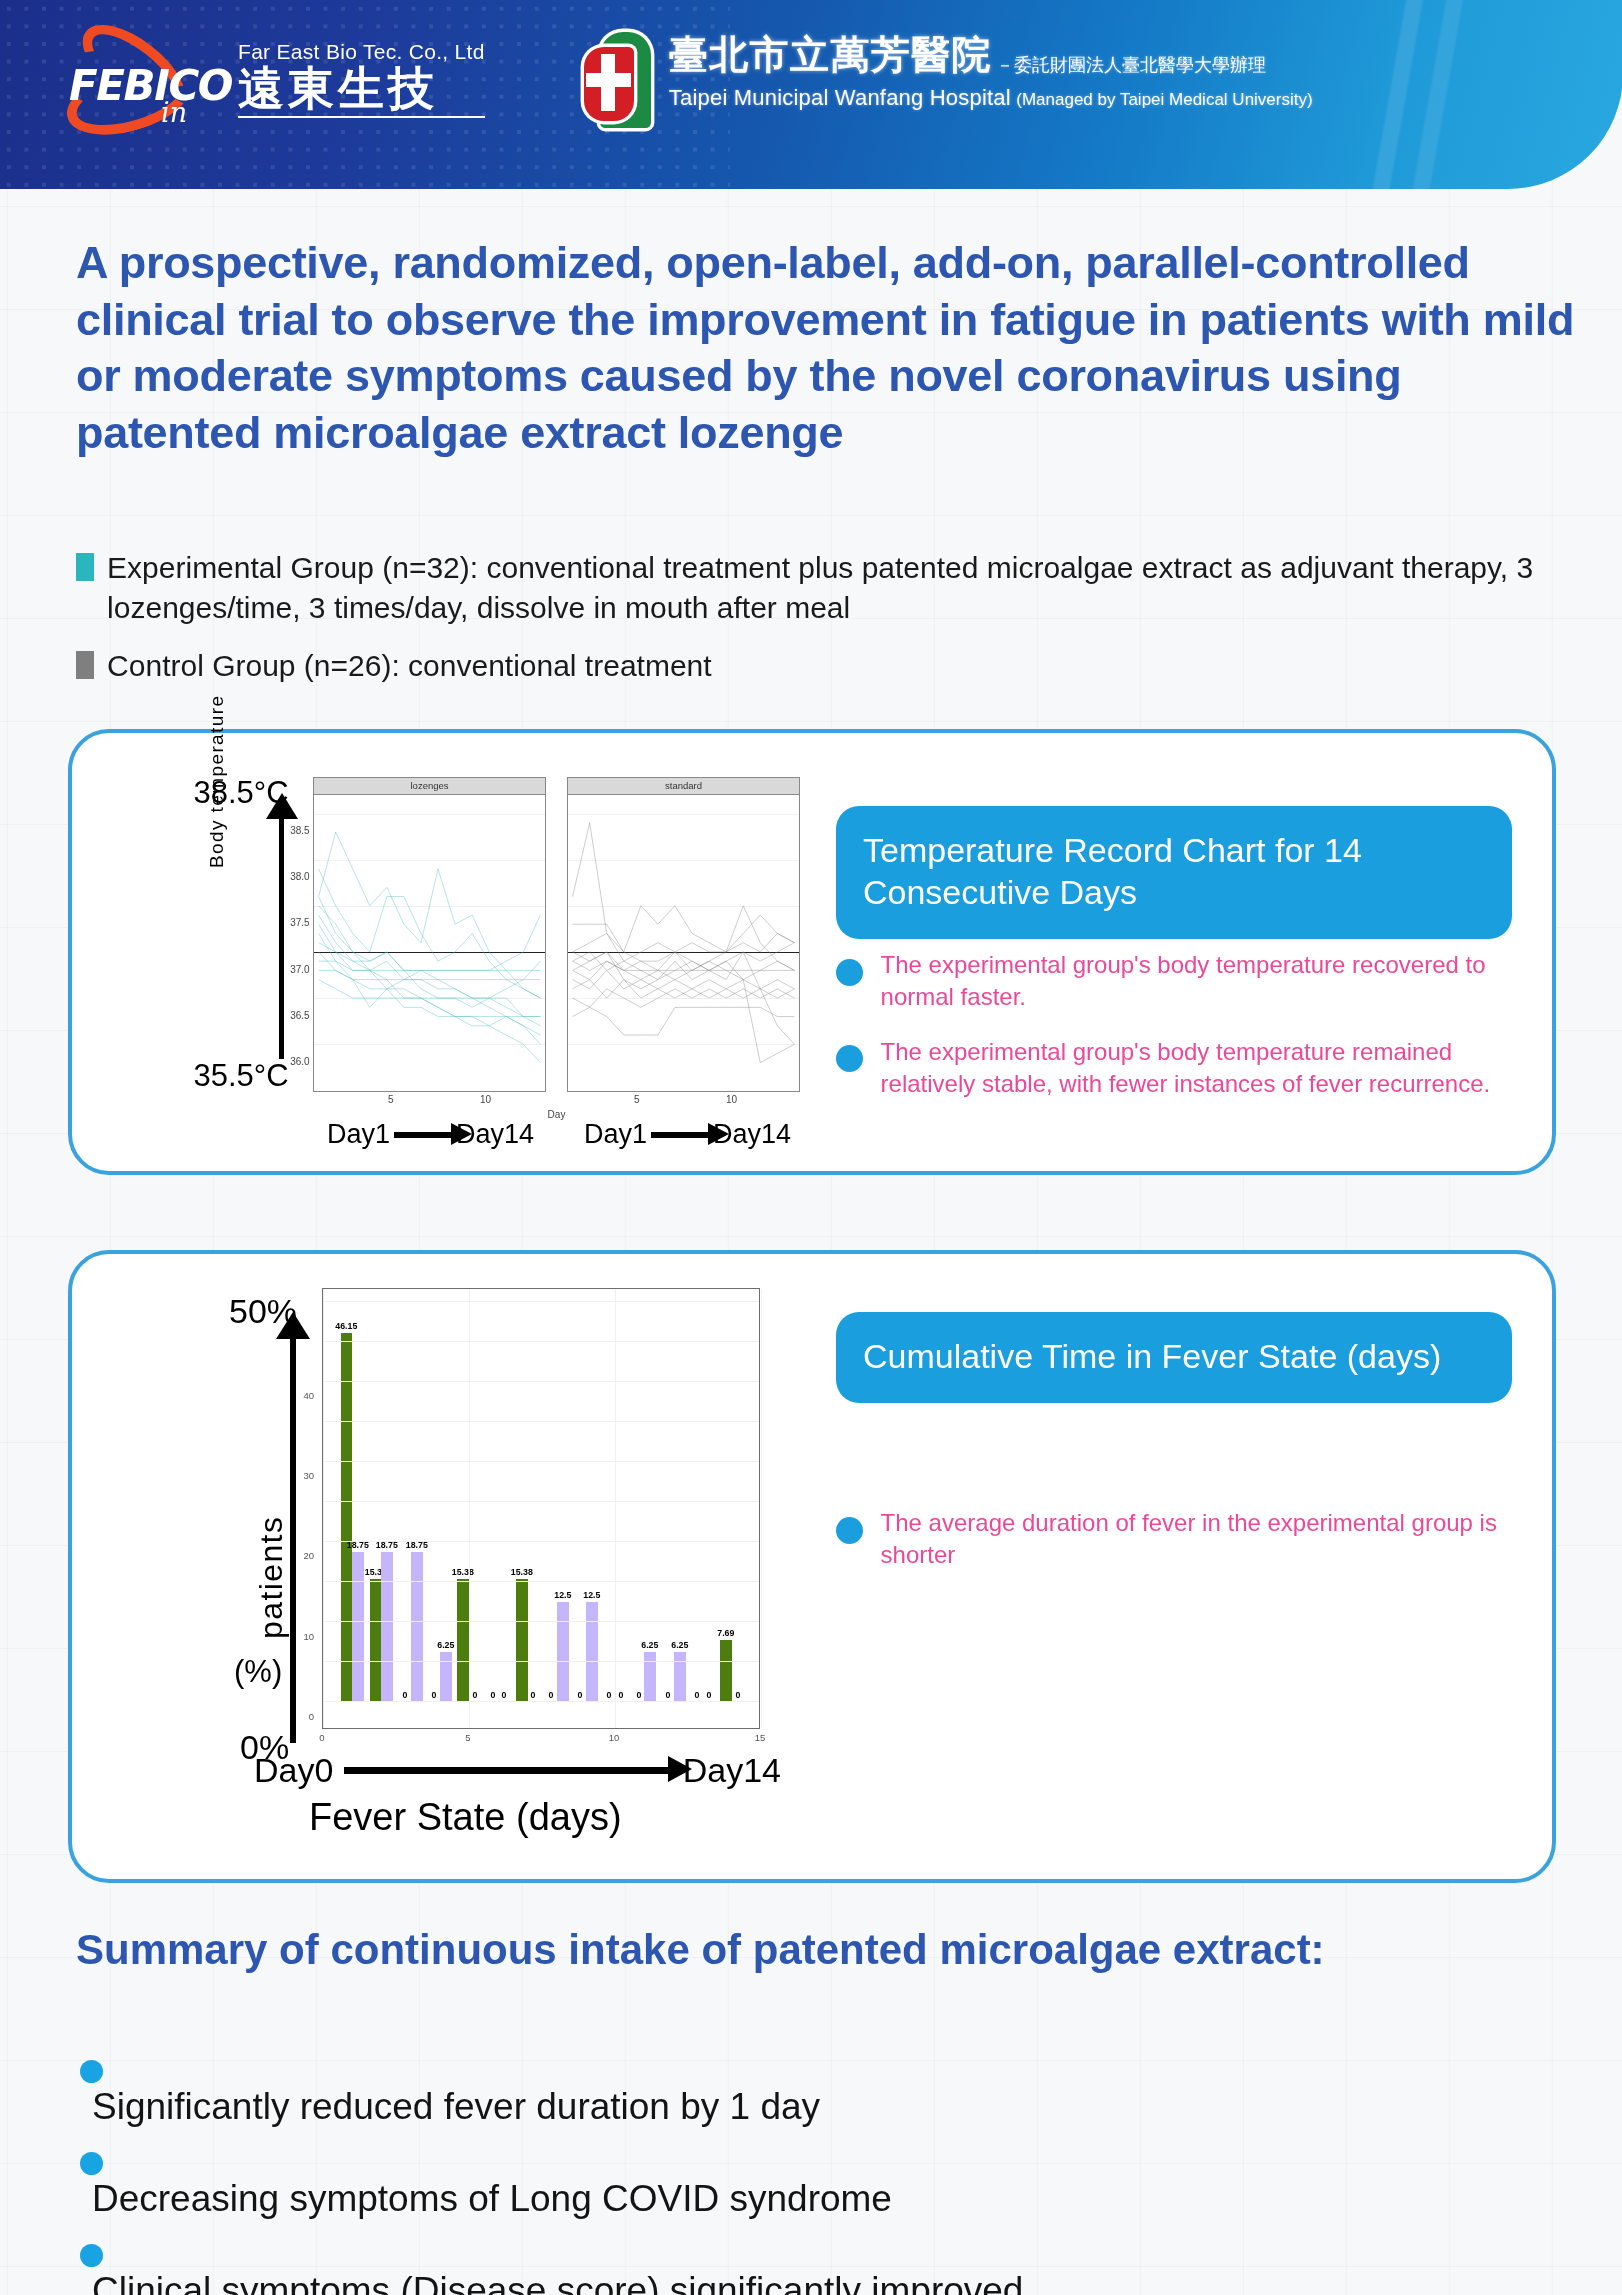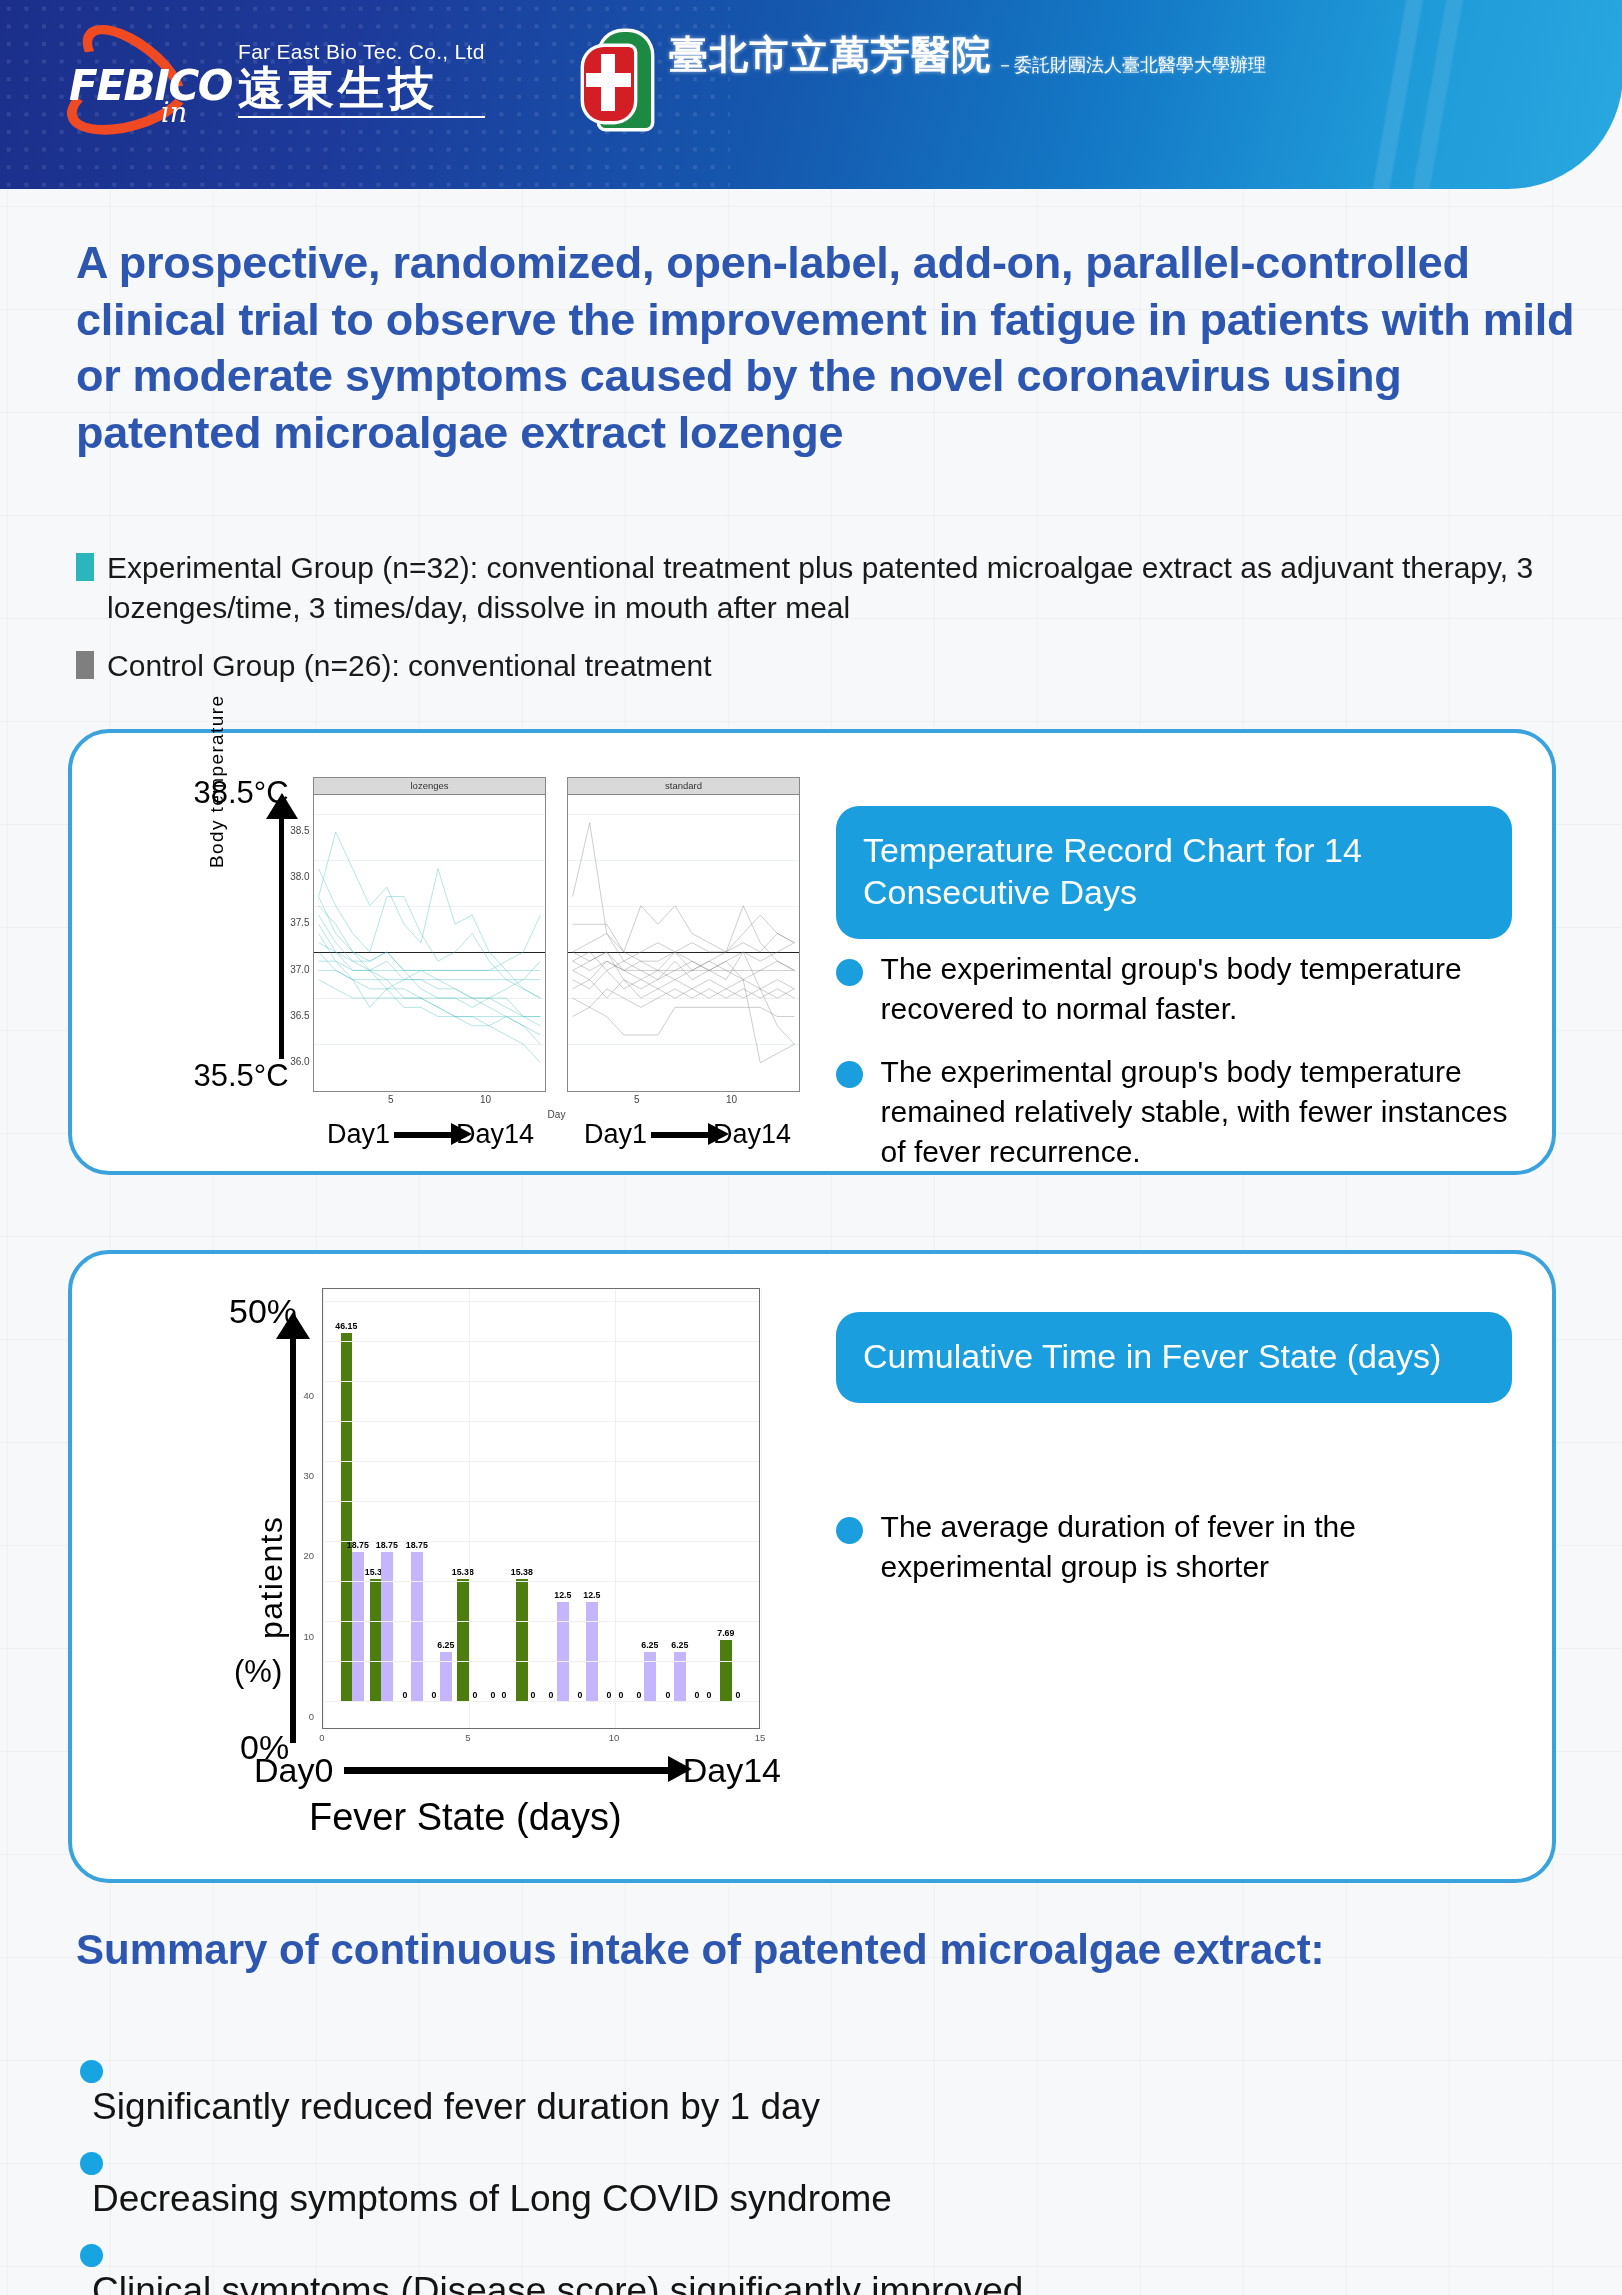--- a/index.html
+++ b/index.html
@@ -173,21 +173,21 @@
     line-height: 1.24;
     font-weight: 400;
   }
   .bullets { position: absolute; }
   .bullet-row { display: flex; align-items: flex-start; margin-bottom: 23px; }
   .bullet-dot {
     flex: 0 0 27px; width: 27px; height: 27px; border-radius: 50%;
     background: #1b9ede; margin-top: 9.5px;
   }
   .bullet-text {
-    margin-left: 17.6px; font-size: 30px; color: #000000; line-height: 1.33;
+    margin-left: 17.6px; font-size: 24px; color: #ec4899; line-height: 1.33;
   }
 
   
   .temp-chart-wrap { position: absolute; left: 108px; top: 34px; width: 663px; height: 379px; }
   .axis-lbl { font-family: "Liberation Sans", sans-serif; color:#000; }
   .temp-top    { position:absolute; left: 13.5px; top: 8px;  font-size: 31px; }
   .temp-bottom { position:absolute; left: 13.5px; top: 291px; font-size: 31px; }
   .temp-arrow  { position:absolute; left: 99px; top: 49px; width: 5.4px; height: 243px; background:#000; }
   .temp-arrow:before {
     content:""; position:absolute; left:-13.5px; top:-23px;
@@ -321,20 +321,24 @@
       <div class="hosp-mark">
         <div class="hosp-green"></div>
         <div class="hosp-red"></div>
         <div class="hosp-cross-v"></div>
         <div class="hosp-cross-h"></div>
       </div>
       <div class="hosp-text">
         <div class="hosp-cn-row">
           <span class="hosp-cn">臺北市立萬芳醫院</span>
           <span class="hosp-cn-sub">－委託財團法人臺北醫學大學辦理</span>
+        </div>
+        <div class="hosp-en-row">
+          <span class="hosp-en">Taipei Municipal Wanfang Hospital</span>
+          <span class="hosp-en-sub">(Managed by Taipei Medical University)</span>
         </div>
       </div>
     </div>
   </div>
 
   <div class="title">A prospective, randomized, open-label, add-on, parallel-controlled clinical trial to observe the improvement in fatigue in patients with mild or moderate symptoms caused by the novel coronavirus using patented microalgae extract lozenge</div>
 
   <div class="groups">
     <div class="group-row">
       <div class="group-chip chip-exp"></div>

